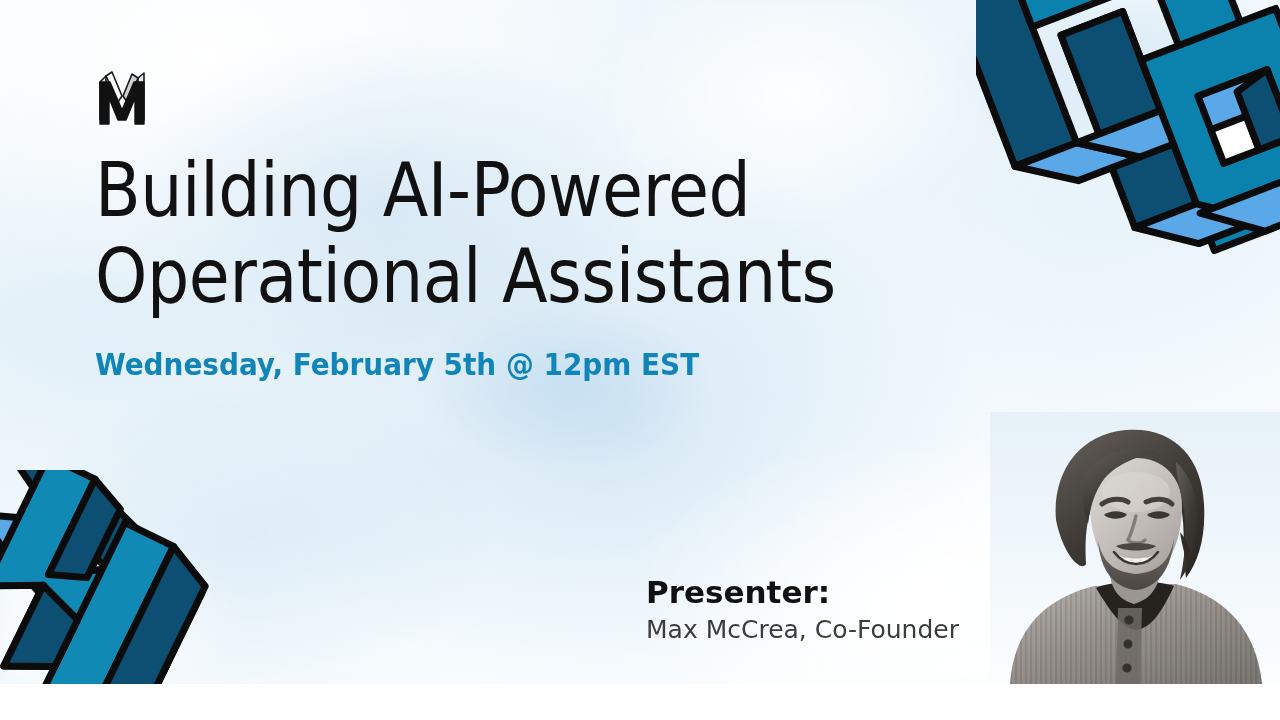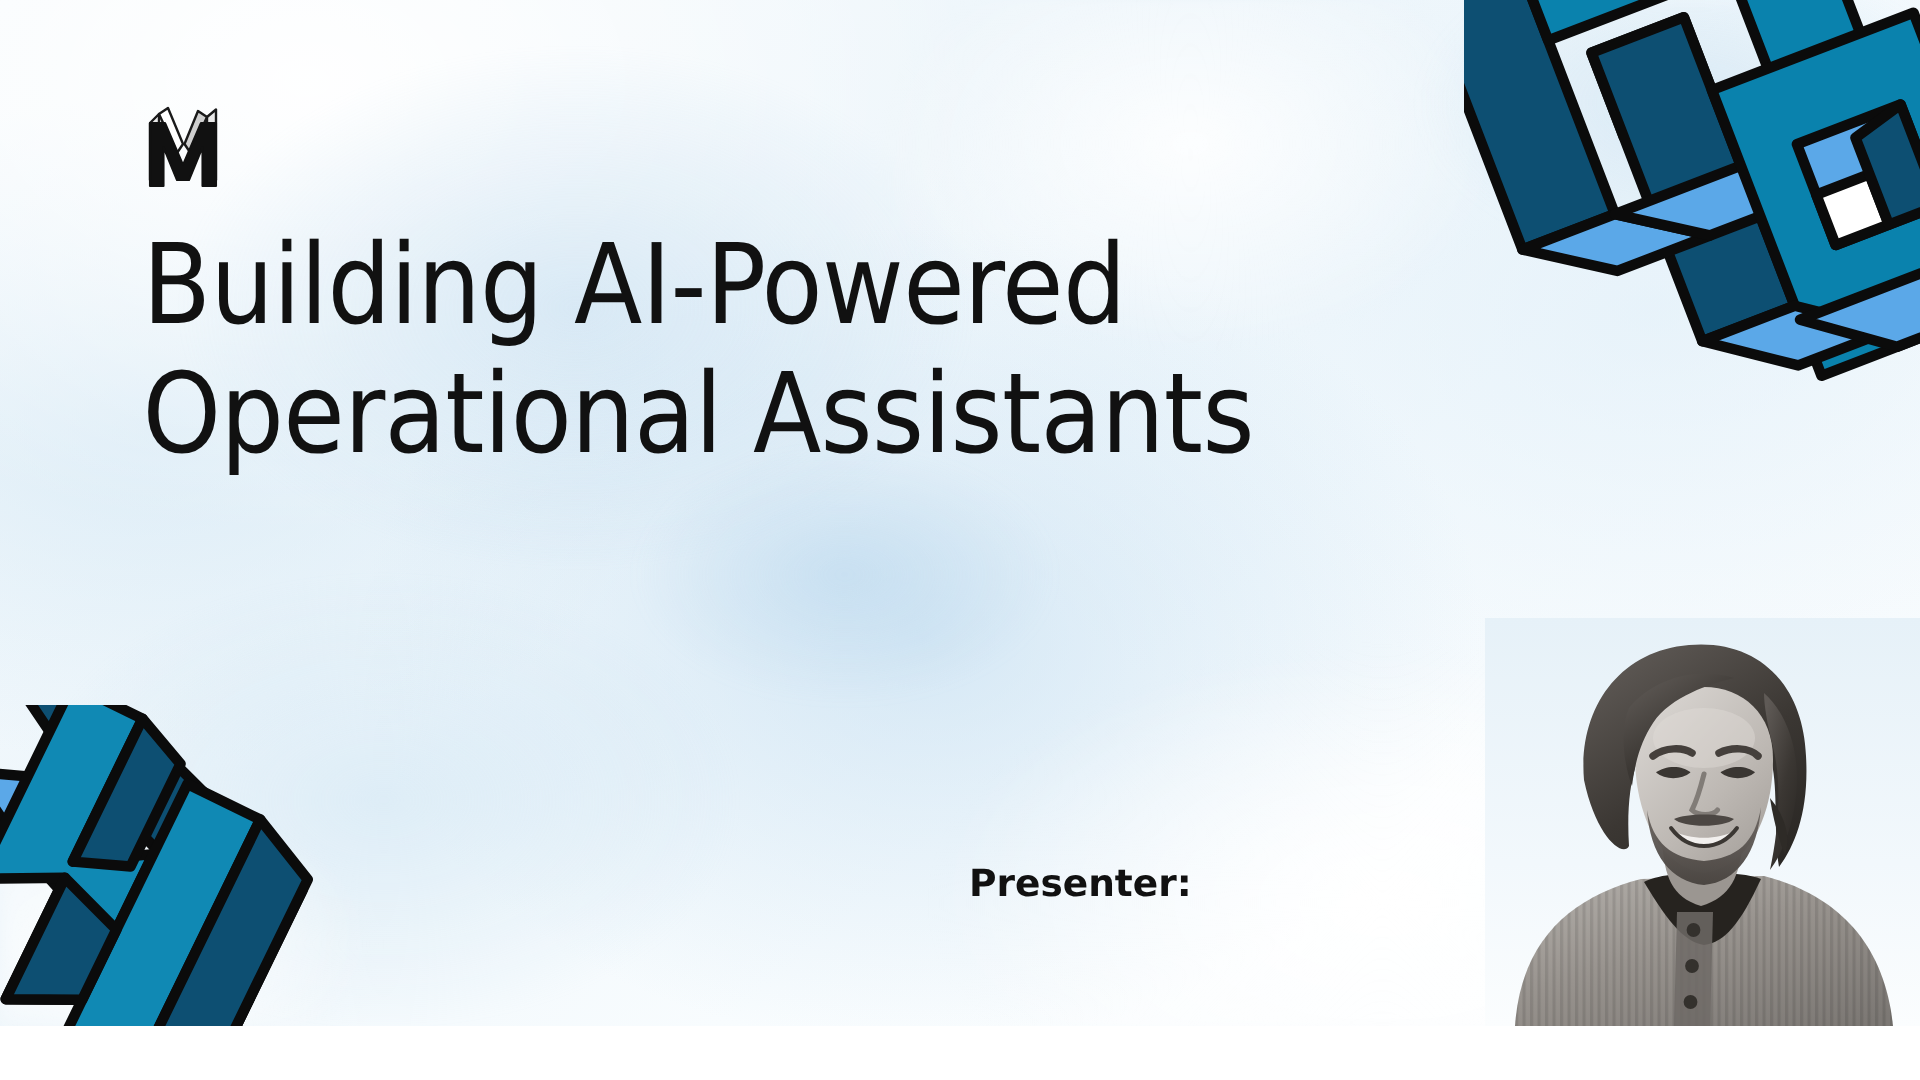--- a/index.html
+++ b/index.html
@@ -87,21 +87,21 @@
   
   .presenter {
     position: absolute;
     left: 646px;
     top: 572px;
     width: 360px;
   }
   .presenter-label {
     font-family: "DejaVu Sans", "Liberation Sans", sans-serif;
     font-weight: 700;
-    font-size: 25px;
+    font-size: 31px;
     line-height: 1.32;
     color: #111111;
     margin: 0;
   }
   .presenter-line {
     font-family: "DejaVu Sans", "Liberation Sans", sans-serif;
     font-weight: 400;
     font-size: 25px;
     line-height: 1.36;
     color: #3c3c3c;
@@ -182,24 +182,26 @@
       <polygon points="12,10 18,6 28,30 24,36" fill="#ffffff" stroke="#1a1a1a" stroke-width="1.6" stroke-linejoin="round"></polygon>
       <polygon points="38,8 44,12 33,36 29,30" fill="#cfcfcf" stroke="#1a1a1a" stroke-width="1.6" stroke-linejoin="round"></polygon>
 
       <polygon points="6,16 16,16 28,44 40,16 50,16 50,58 41,58 41,32 32,54 24,54 15,32 15,58 6,58" fill="#111111" stroke="#111111" stroke-width="1.4" stroke-linejoin="round"></polygon>
     </svg>
   </div>
 
   <div class="content">
     <h1 class="title">Building AI-Powered
 Operational Assistants</h1>
+    <p class="datetime">Wednesday, February 5th @ 12pm EST</p>
   </div>
 
   <div class="presenter">
     <p class="presenter-label">Presenter:</p>
+    <p class="presenter-line">Max McCrea, Co-Founder</p>
   </div>
 
   <div class="headshot">
     <svg viewBox="0 0 290 272" width="290" height="272" aria-hidden="true">
       <defs>
         <linearGradient id="photoBg" x1="0" y1="0" x2="0" y2="1">
           <stop offset="0%" stop-color="#e6f1f8"></stop>
           <stop offset="60%" stop-color="#f2f8fc"></stop>
           <stop offset="100%" stop-color="#fbfdfe"></stop>
         </linearGradient>

